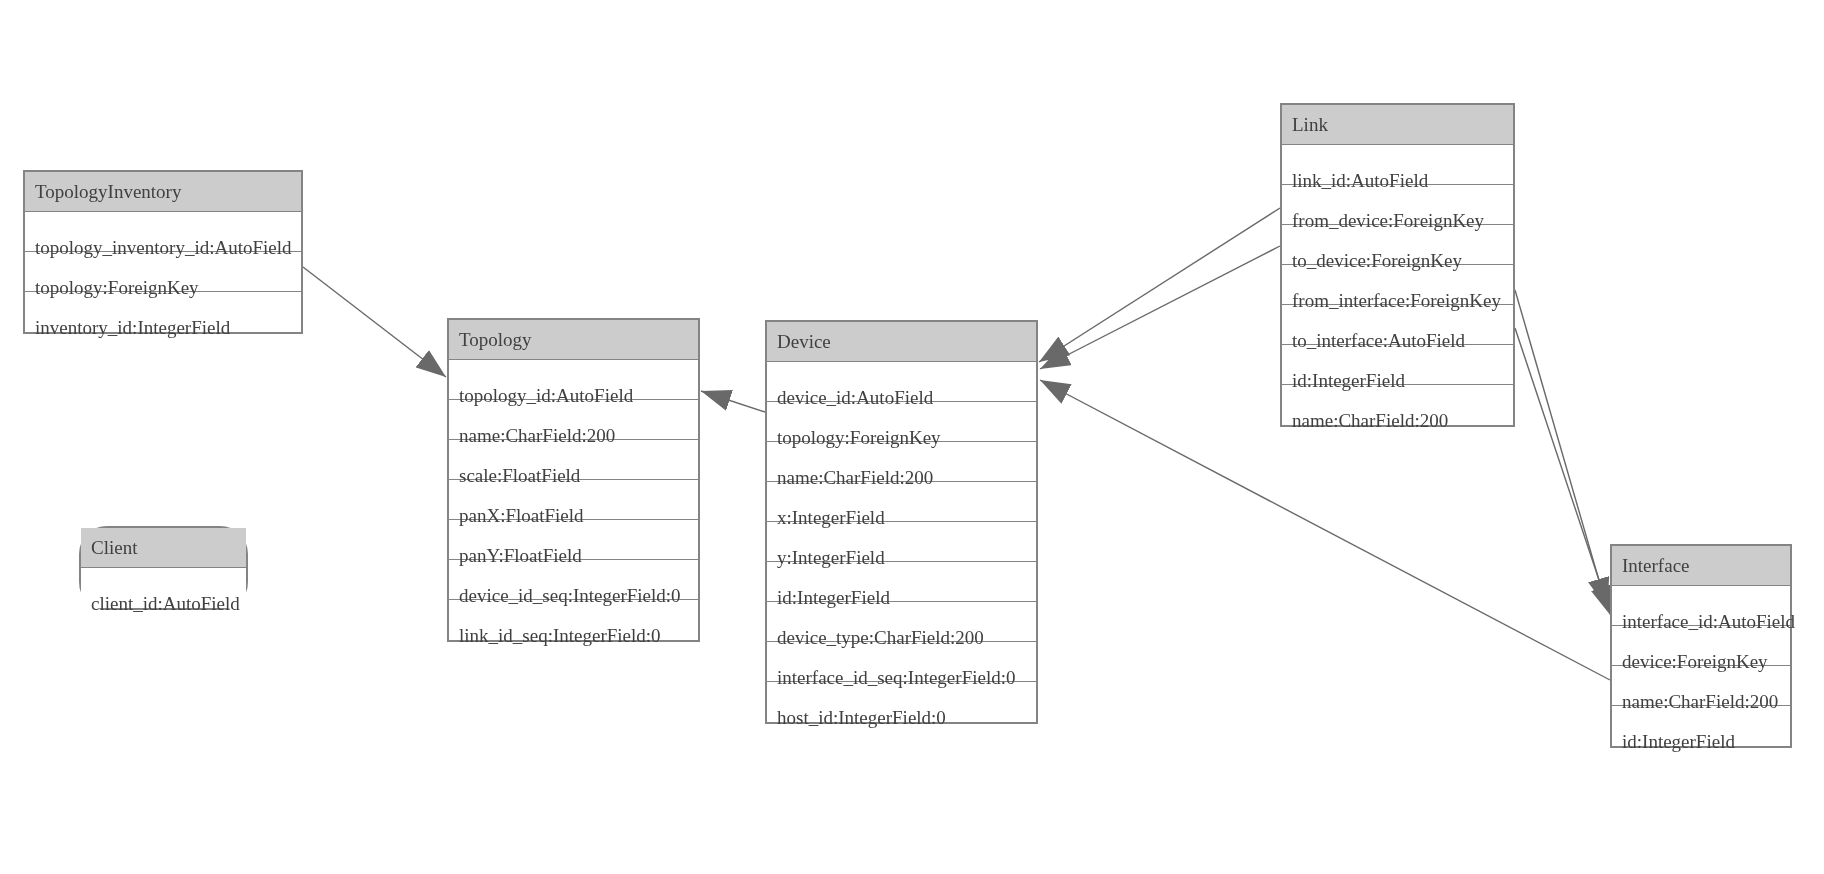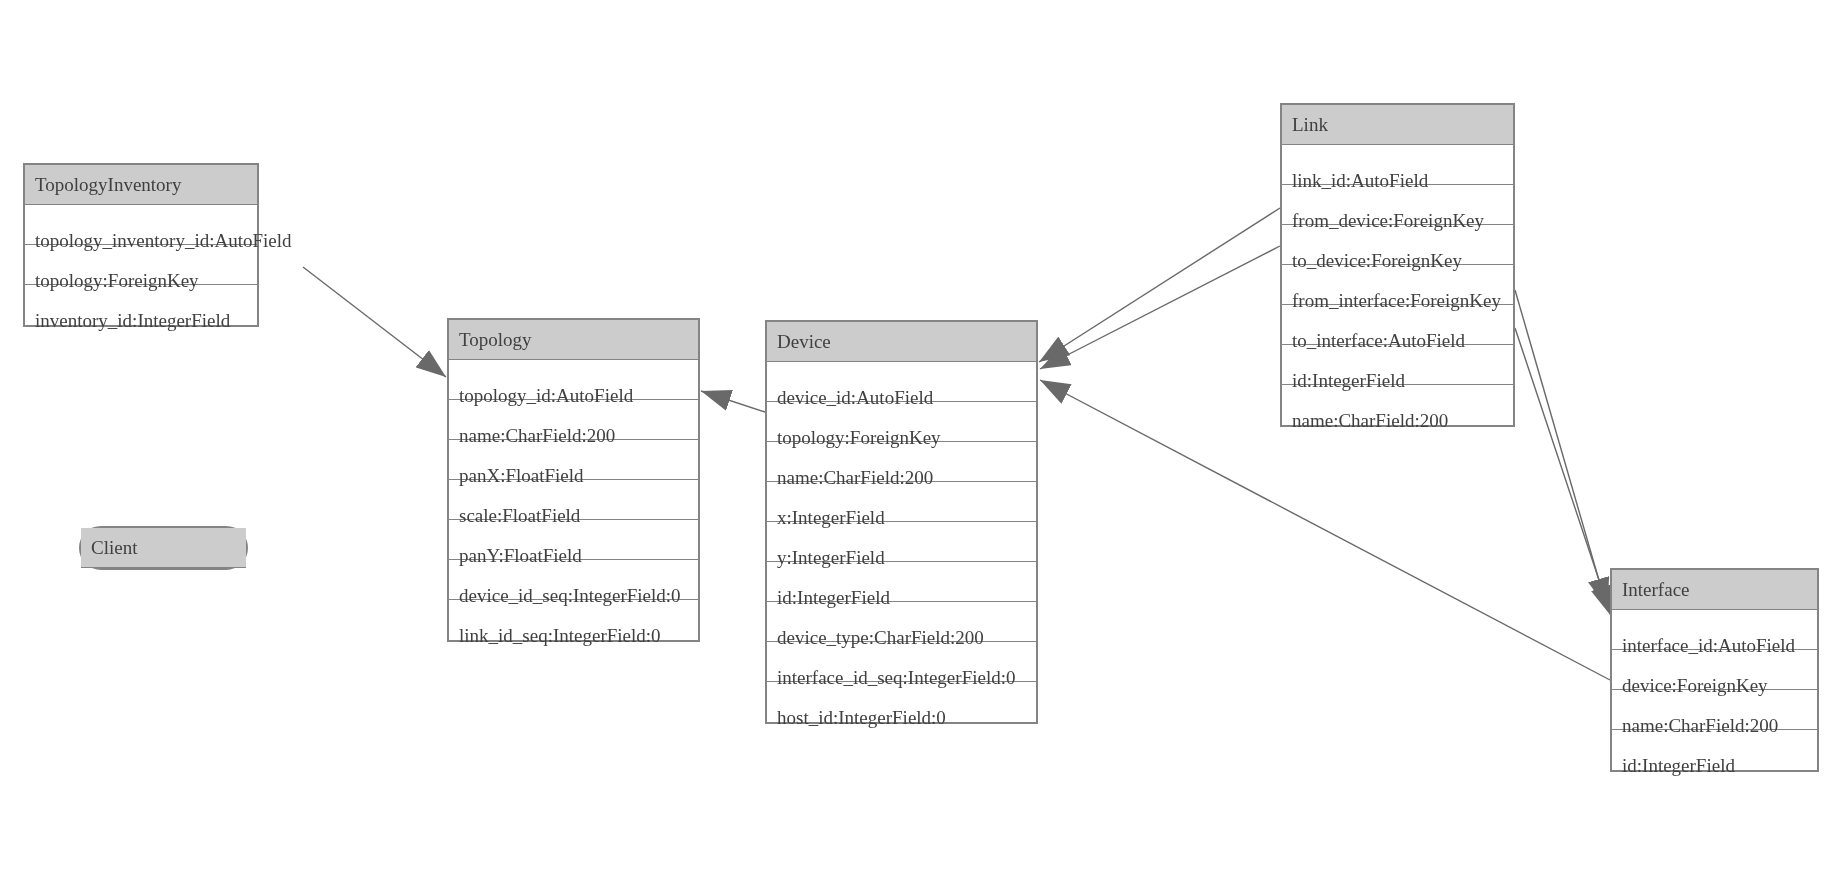--- a/index.html
+++ b/index.html
@@ -39,26 +39,26 @@
     line-height: 40px;
     border-bottom: 1px solid #848484;
     padding: 16px 0 0 10px;
     white-space: nowrap;
     box-sizing: border-box;
     background: #ffffff;
   }
   .entity .rows .row:last-child { border-bottom: none; }
 
   
-  #entity-topologyinventory { left: 23px;   top: 163px; width: 236px; }
+  #entity-topologyinventory { left: 23px;   top: 170px; width: 280px; }
   #entity-topology          { left: 447px;  top: 318px; width: 253px; }
   #entity-client            { left: 79px;   top: 526px; width: 169px; border-radius: 28px; }
   #entity-device            { left: 765px;  top: 320px; width: 273px; }
   #entity-link              { left: 1280px; top: 103px; width: 235px; }
-  #entity-interface         { left: 1610px; top: 568px; width: 209px; }
+  #entity-interface         { left: 1610px; top: 544px; width: 182px; }
 </style>
 </head>
 <body>
 
 <div id="canvas">
 
   <svg id="edge-layer" width="1824" height="874" viewBox="0 0 1824 874" xmlns="http://www.w3.org/2000/svg">
     <defs>
       <marker id="arrow" markerUnits="userSpaceOnUse" markerWidth="30" markerHeight="22" refX="30" refY="11" orient="auto">
         <path d="M0,0 L30,11 L0,22 Z" fill="#696969"></path>
@@ -80,30 +80,33 @@
         <div class="row">topology:ForeignKey</div>
         <div class="row">inventory_id:IntegerField</div>
       </div>
   </div>
 
   <div class="entity" id="entity-topology">
     <div class="header">Topology</div>
     <div class="rows">
         <div class="row">topology_id:AutoField</div>
         <div class="row">name:CharField:200</div>
+        <div class="row">scale:FloatField</div>
         <div class="row">panX:FloatField</div>
-        <div class="row">scale:FloatField</div>
         <div class="row">panY:FloatField</div>
         <div class="row">device_id_seq:IntegerField:0</div>
         <div class="row">link_id_seq:IntegerField:0</div>
       </div>
   </div>
 
   <div class="entity" id="entity-client">
     <div class="header">Client</div>
+    <div class="rows">
+        <div class="row">client_id:AutoField</div>
+      </div>
   </div>
 
   <div class="entity" id="entity-device">
     <div class="header">Device</div>
     <div class="rows">
         <div class="row">device_id:AutoField</div>
         <div class="row">topology:ForeignKey</div>
         <div class="row">name:CharField:200</div>
         <div class="row">x:IntegerField</div>
         <div class="row">y:IntegerField</div>

